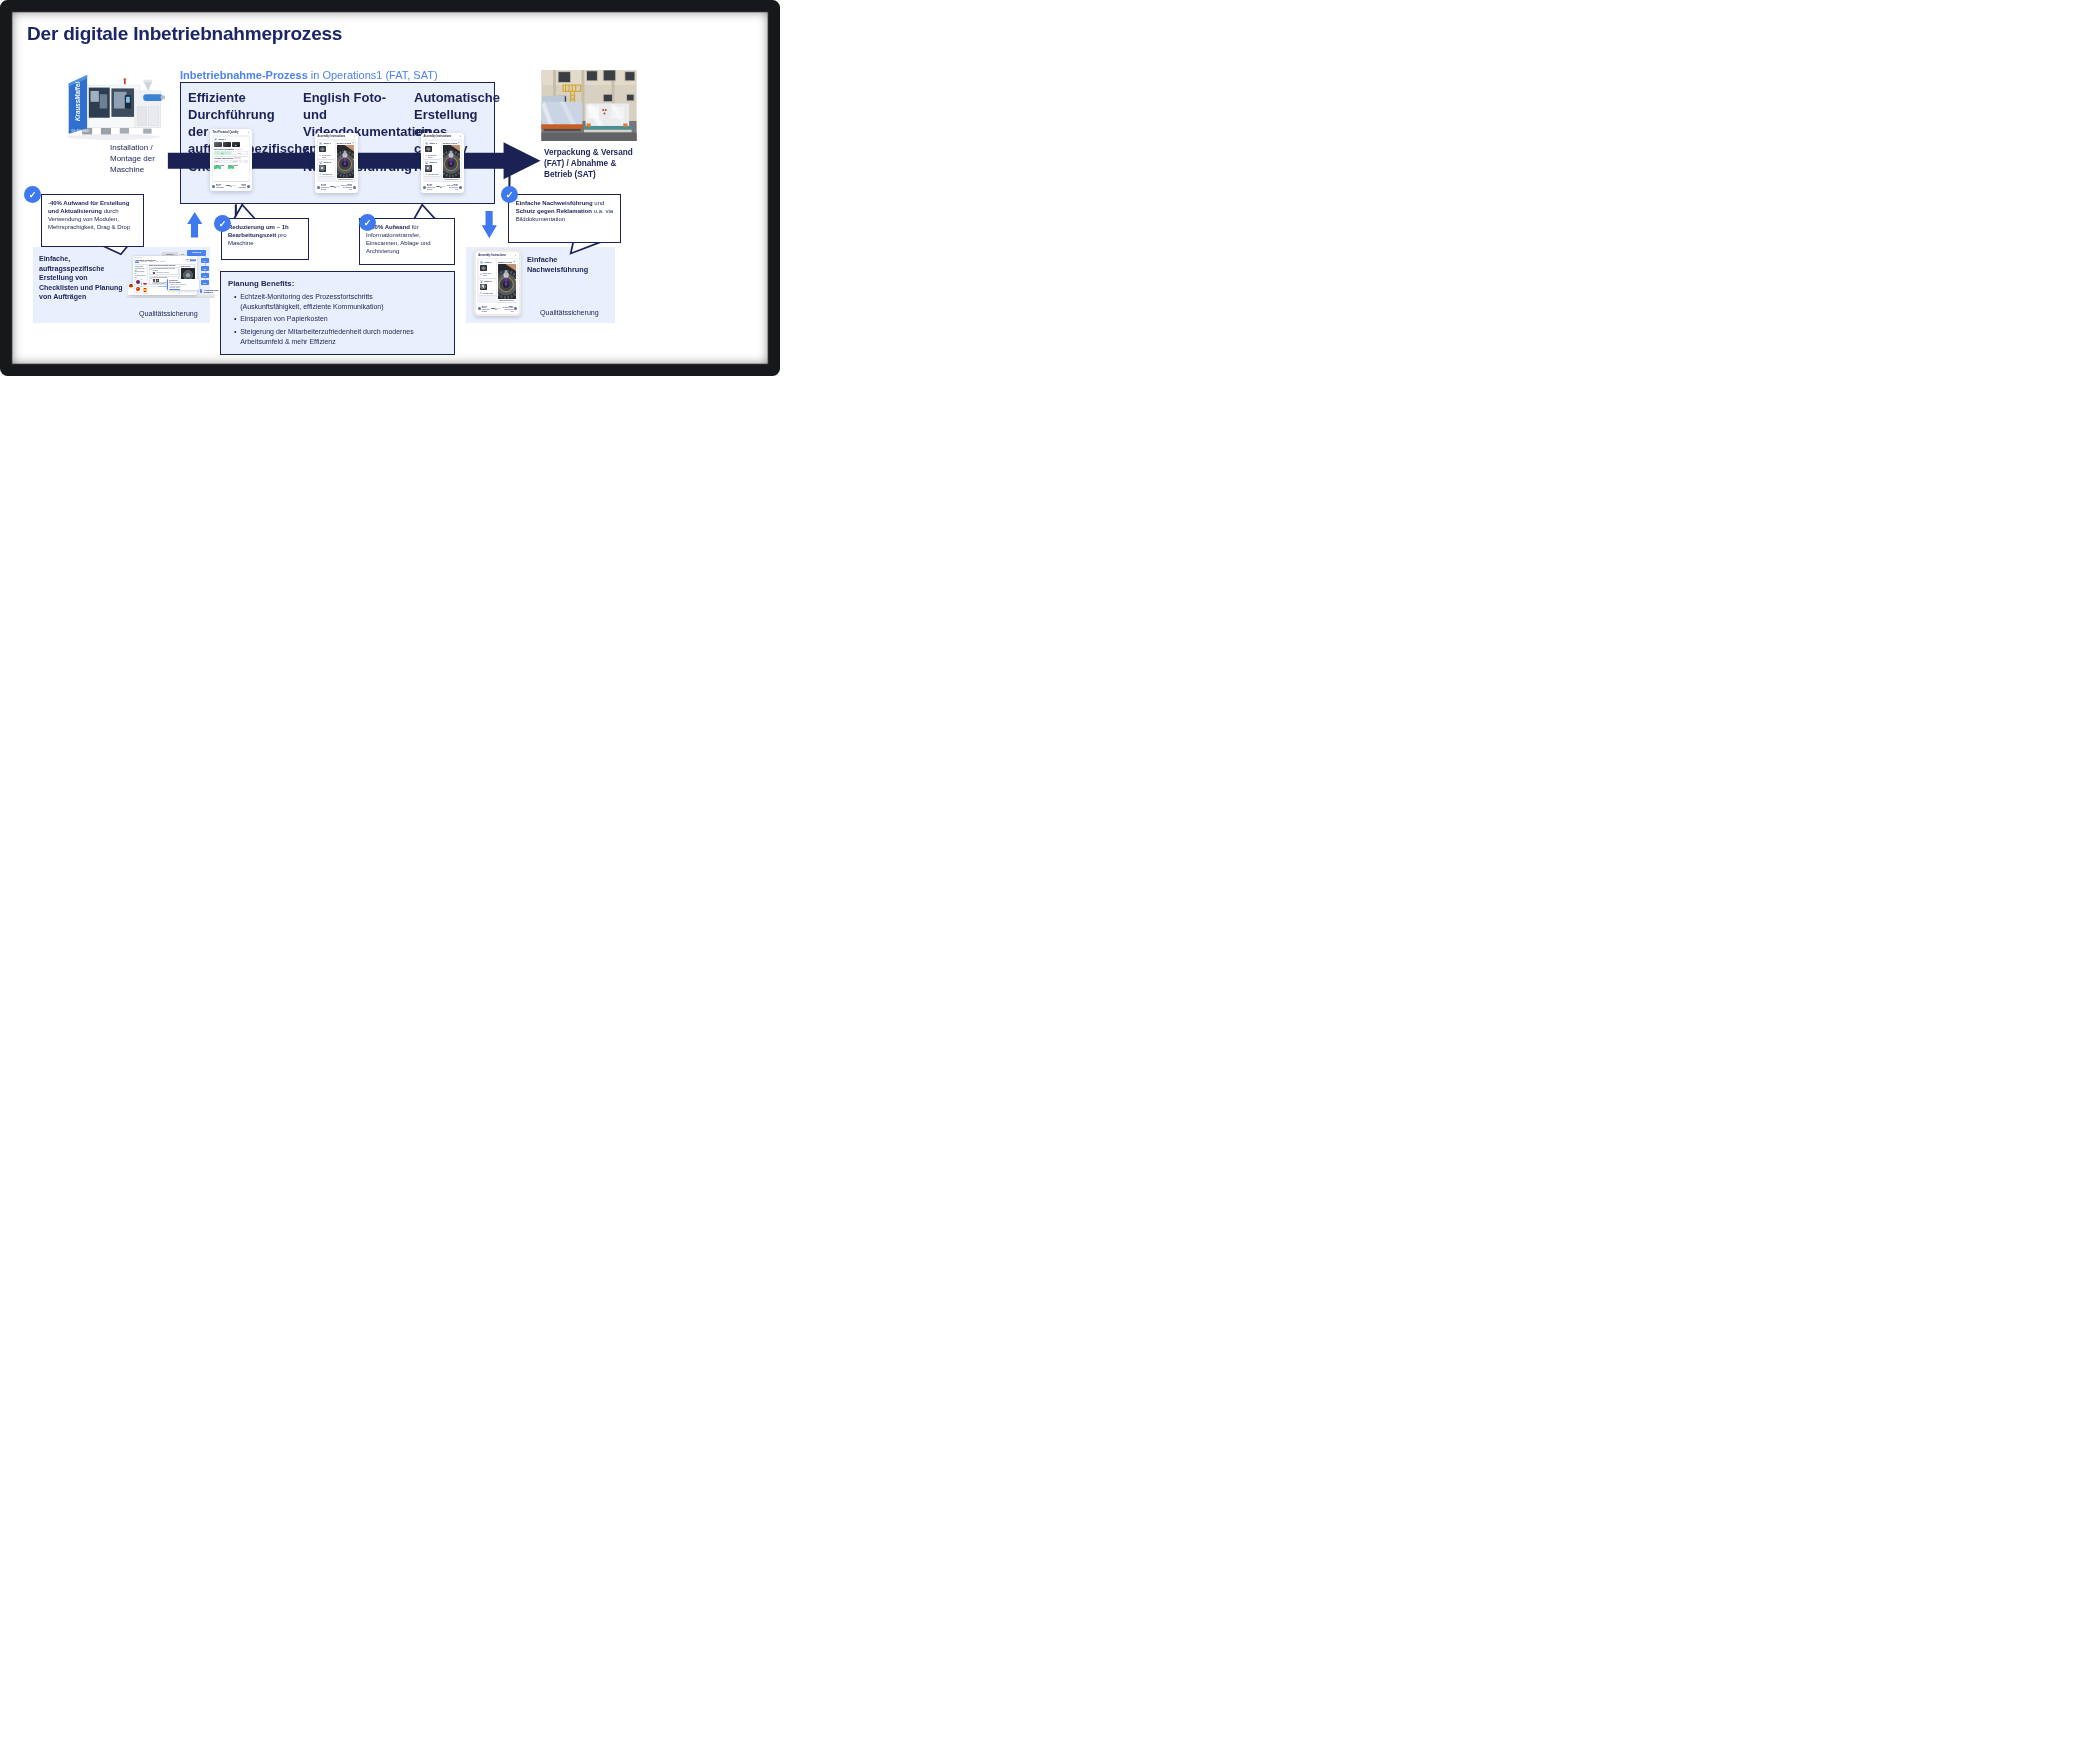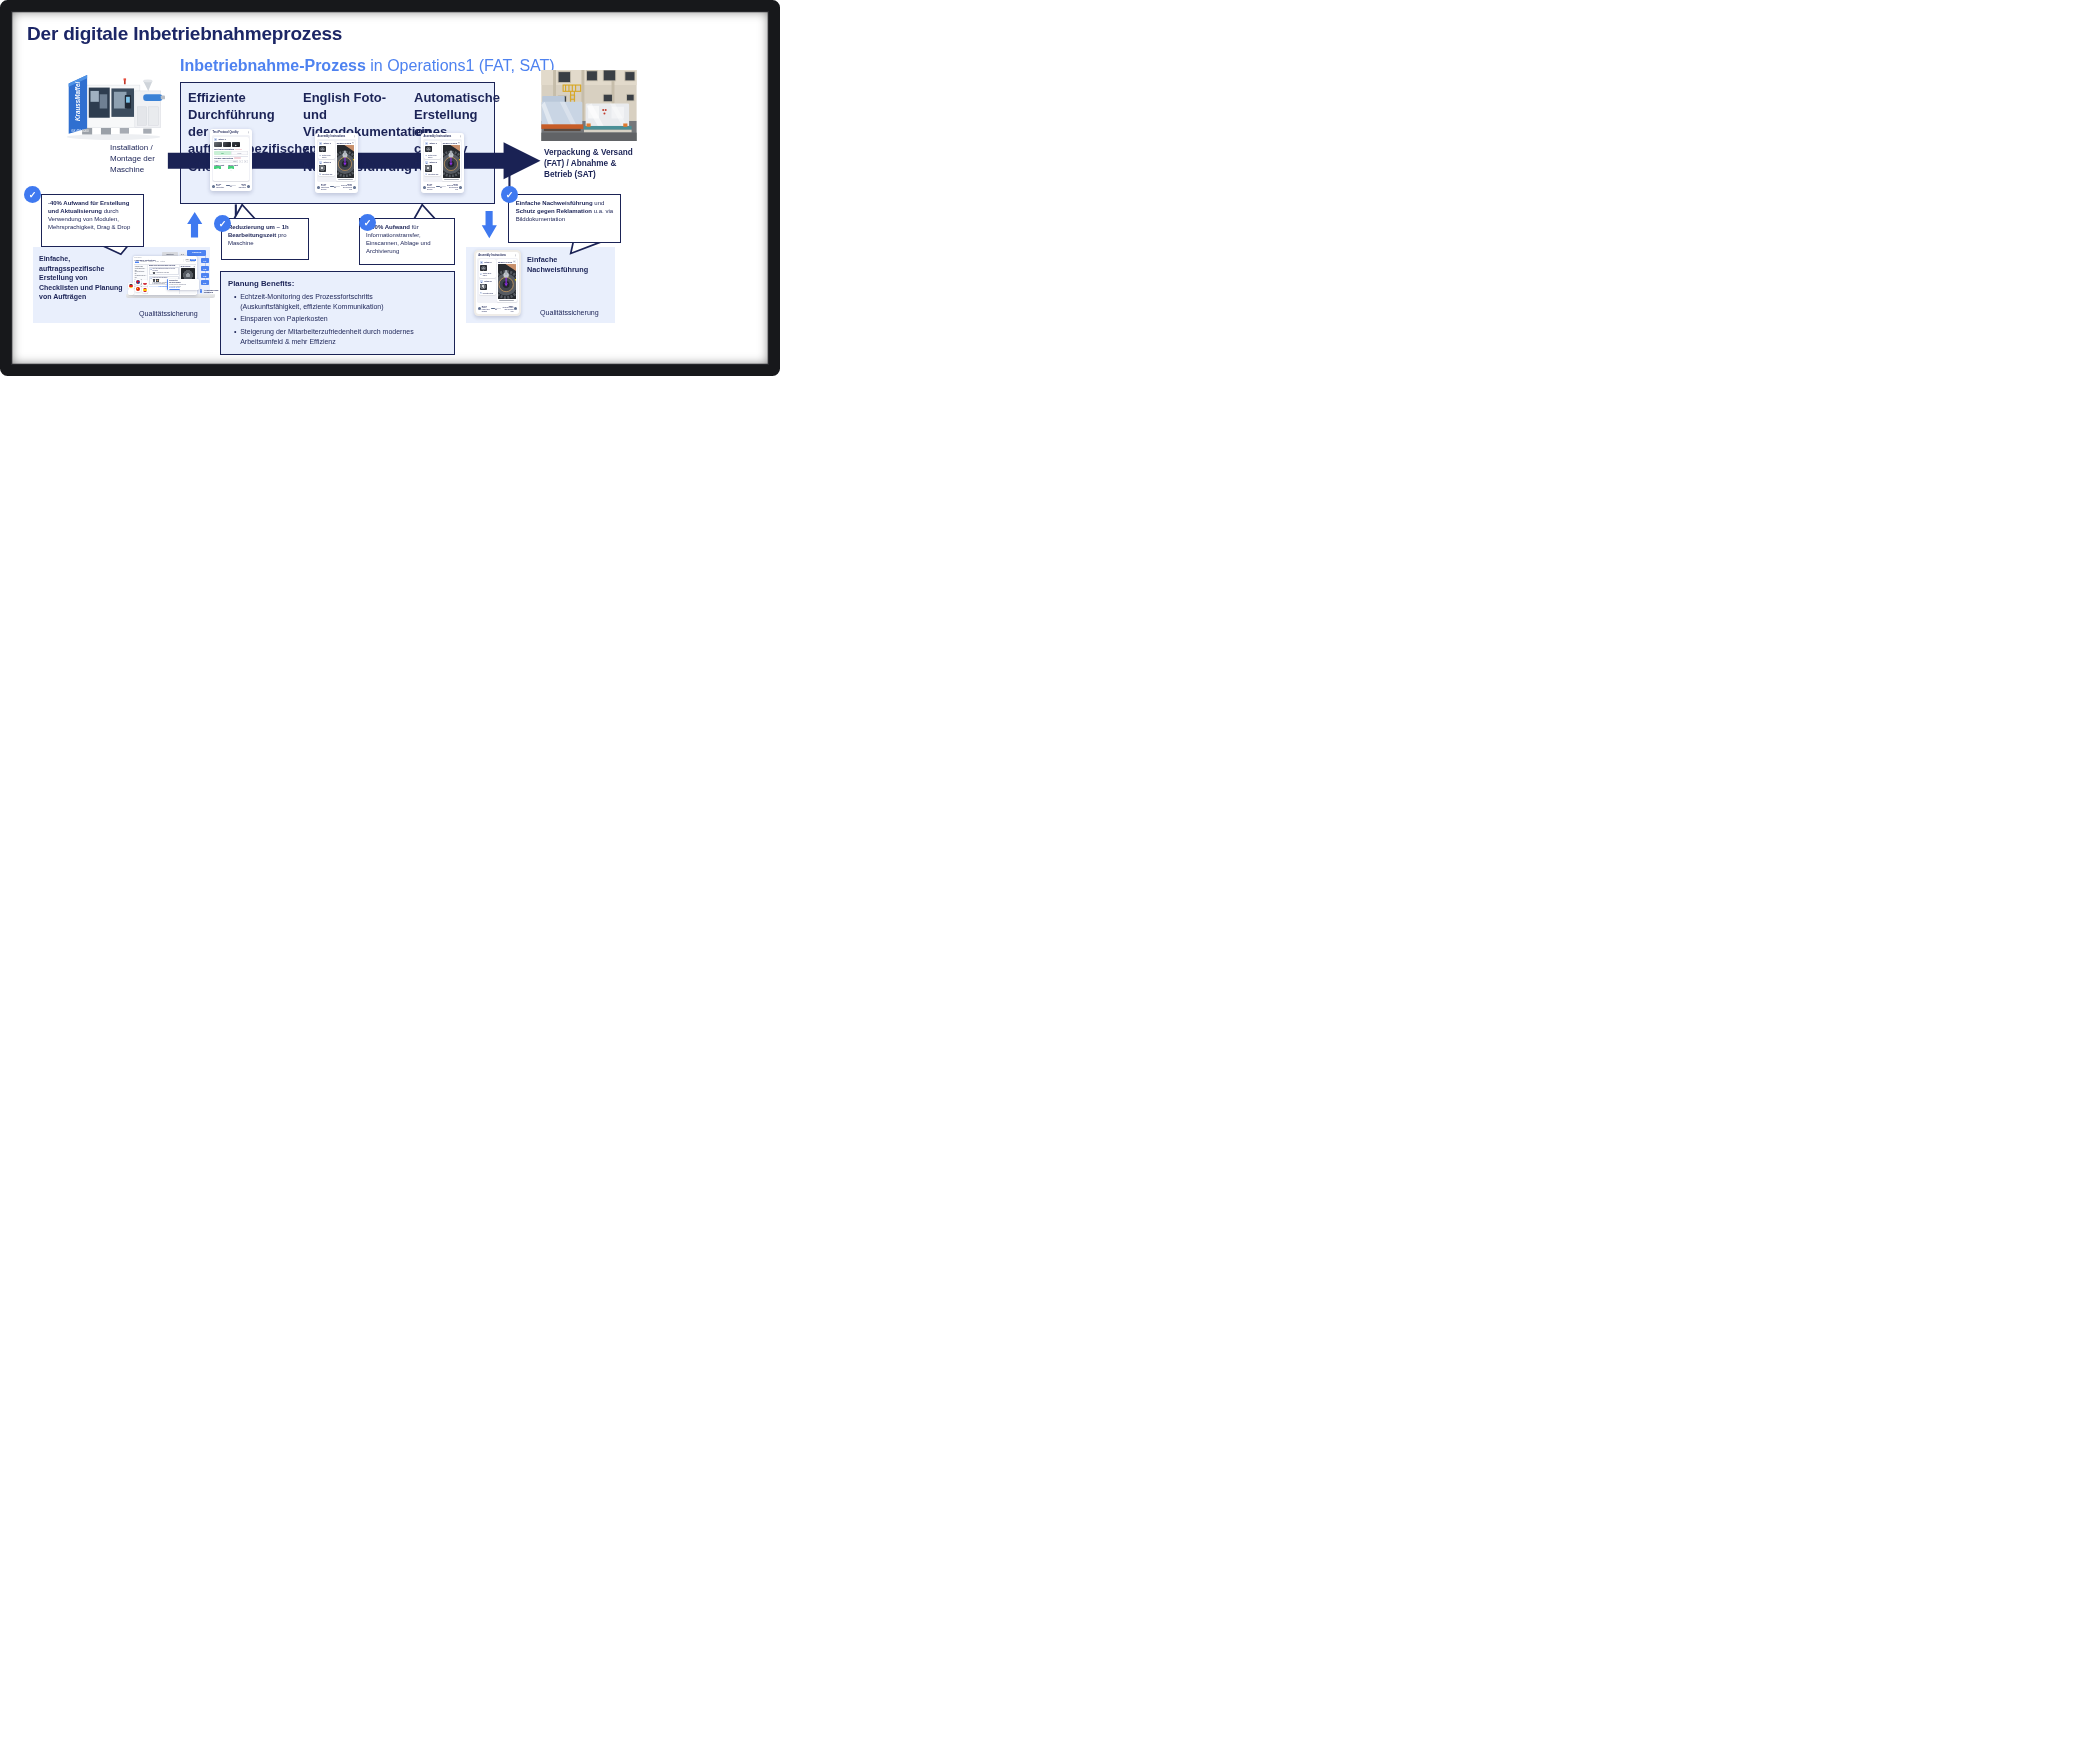--- a/index.html
+++ b/index.html
@@ -6,21 +6,21 @@
   body{background:#fff;font-family:"Liberation Sans",sans-serif}
   .stage{position:relative;width:780px;height:376px;background:#fff;overflow:hidden}
   .abs{position:absolute}
   .pre{white-space:pre-line}
   .navy{color:#1b2356}
   .panel{position:absolute;background:#e9effc;z-index:1}
   .frame{position:absolute;inset:0;border:11px solid #17181b;border-radius:7.6px;z-index:50;pointer-events:none;
          box-shadow:inset 0 0 0 1.3px #26272b, inset 0 0 11px rgba(0,0,0,.55)}
   .overlay{position:absolute;left:0;top:0;z-index:2}
   .title{left:27px;top:22.7px;font-size:19px;font-weight:bold;color:#1c2666;letter-spacing:-0.2px}
-  .subtitle{left:180px;top:57px;font-size:16px;color:#4e82f0}
+  .subtitle{left:180px;top:69px;font-size:11px;color:#4e82f0}
   .subtitle b{font-weight:bold}
   .stageLabel{left:110px;top:143px;font-size:8px;font-weight:normal;line-height:1.35}
   .colHead{position:absolute;font-size:13px;font-weight:bold;color:#1b2356;line-height:1.32;z-index:3}
   .rightCap{left:544px;top:148px;font-size:8.2px;font-weight:bold;line-height:1.34}
   
   .bubble{position:absolute;background:#fff;border:1.7px solid #1b2356;z-index:4;font-size:6px;line-height:1.33;color:#1b2356;padding:5px 5.9px}
   .bubble b{font-weight:bold}
   .chk{position:absolute;width:17px;height:17px;border-radius:50%;background:#3f79f0;color:#fff;z-index:5;
        display:flex;align-items:center;justify-content:center;font-size:9.2px;font-weight:bold}
   

